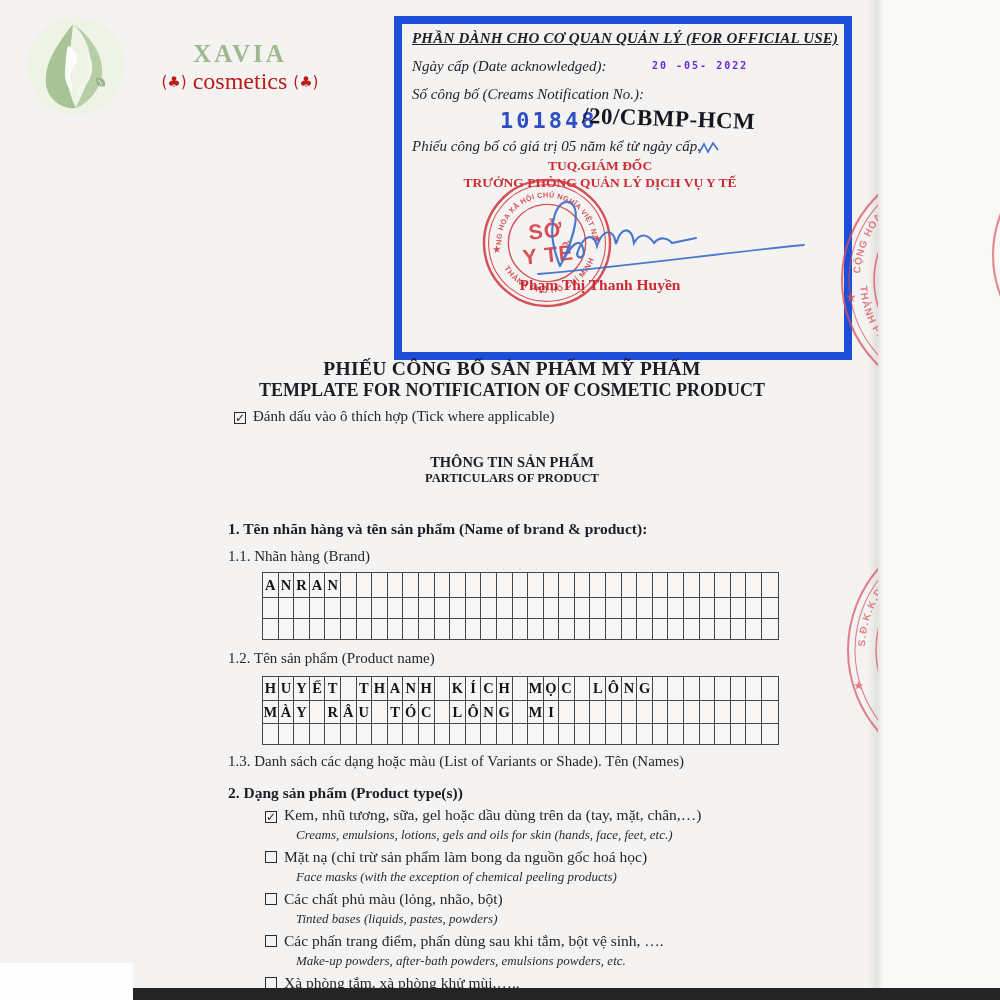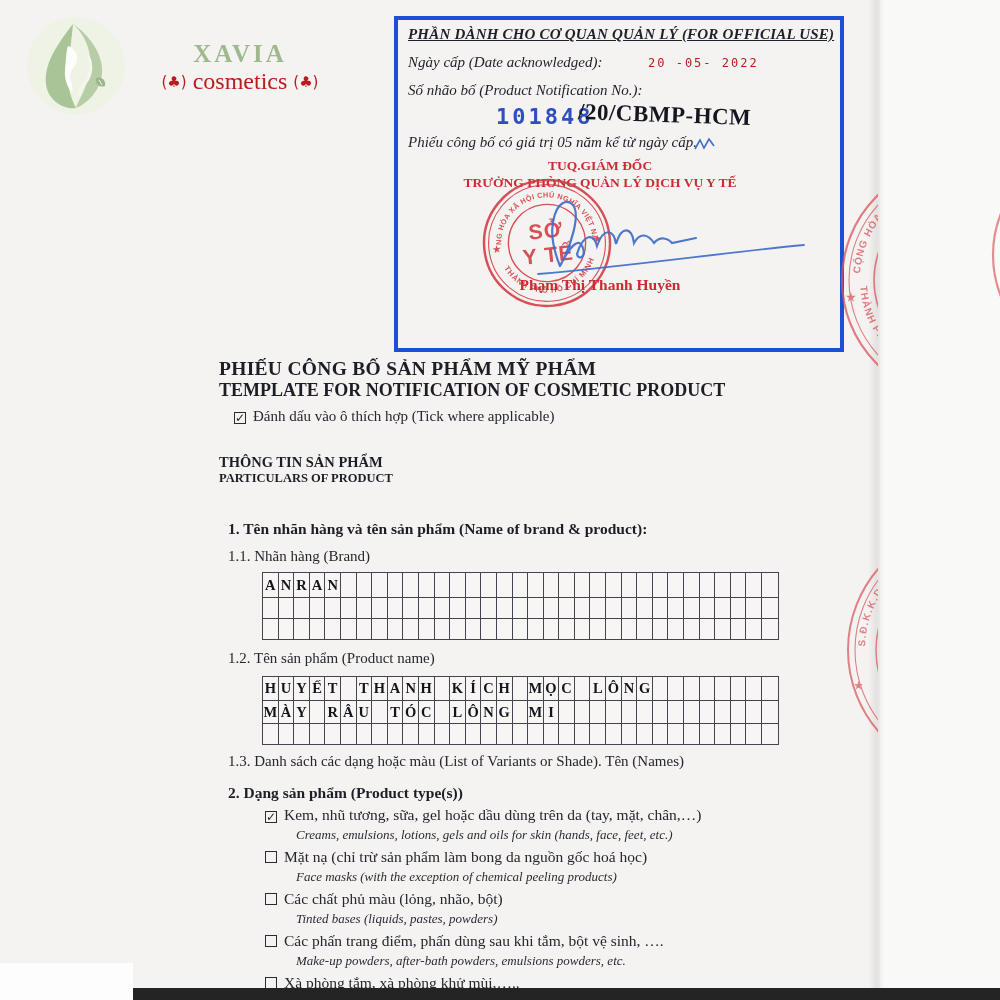--- a/index.html
+++ b/index.html
@@ -11,35 +11,35 @@
     background:linear-gradient(90deg, rgba(0,0,0,0) 0%, rgba(0,0,0,0.07) 55%, rgba(0,0,0,0) 100%);}
   .white-corner{left:0;top:963px;width:133px;height:37px;background:#fdfdfd;}
   .bottom-bar{left:133px;top:988px;width:867px;height:12px;background:#242424;}
 
   
   .logo-brand{font-weight:bold;font-size:25px;letter-spacing:3px;color:#9fb98e;}
   .logo-sub{font-size:24px;color:#b91c1c;}
   .leaf-glyph{font-family:"DejaVu Sans", sans-serif;font-size:15px;vertical-align:2px;}
 
   
-  .obox{left:394px;top:16px;width:442px;height:328px;border:4px solid #1d4ed8;background:transparent;}
+  .obox{left:394px;top:16px;width:442px;height:328px;border:8px solid #1d4ed8;background:transparent;}
   .obox-line{position:absolute;left:10px;font-style:italic;font-size:15px;color:#1f1f29;white-space:nowrap;}
   .obox-header{font-weight:bold;text-decoration:underline;letter-spacing:0.2px;}
-  .date-stamp{position:absolute;font-family:"DejaVu Sans Mono", monospace;font-weight:normal;
-    font-size:12px;letter-spacing:2px;color:#b91c1c;white-space:nowrap;}
+  .date-stamp{position:absolute;font-family:"DejaVu Sans Mono", monospace;font-weight:bold;
+    font-size:10px;letter-spacing:2px;color:#6d28d9;white-space:nowrap;}
   .notif-no{position:absolute;font-family:"DejaVu Sans Mono", monospace;font-weight:bold;
     font-size:22px;letter-spacing:3px;color:#2f4fc1;}
   .notif-suffix{position:absolute;font-weight:bold;font-size:23px;color:#16161e;
     transform:rotate(2deg);letter-spacing:0.5px;white-space:nowrap;}
   .red-title{position:absolute;left:430px;width:340px;text-align:center;font-weight:bold;
     color:#cc2b33;white-space:nowrap;}
   .sig-name{font-size:15.5px;}
 
   
-  .center-wrap{left:219px;width:560px;white-space:nowrap;}
+  .center-wrap{left:232px;width:560px;text-align:center;white-space:nowrap;}
   .doc-title-vi{font-weight:bold;font-size:19.5px;color:#1d1d26;letter-spacing:0.3px;}
   .doc-title-en{font-weight:bold;font-size:18px;color:#1d1d26;}
   .sec-title-vi{font-weight:bold;font-size:14.5px;color:#1d1d26;}
   .sec-title-en{font-weight:bold;font-size:12.5px;color:#1d1d26;}
   .body-line{font-size:15px;white-space:nowrap;}
   .bold{font-weight:bold;color:#1d1d26;font-size:15.5px;}
 
   
   .cb{display:inline-block;width:12px;height:12px;border:1.6px solid #2a2a33;margin-right:7px;
     vertical-align:-1px;text-align:center;line-height:11px;font-size:12px;font-weight:bold;
@@ -86,21 +86,21 @@
       <span class="leaf-glyph">(♣)</span>
       <span>cosmetics</span>
       <span class="leaf-glyph">(♣)</span>
     </div>
   </div>
 
   <div class="abs obox">
     <div class="obox-line obox-header" style="top:6px;">PHẦN DÀNH CHO CƠ QUAN QUẢN LÝ (FOR OFFICIAL USE)</div>
     <div class="obox-line" style="top:34px;">Ngày cấp (Date acknowledged):</div>
     <div class="date-stamp" style="left:250px;top:36px;">20 -05- 2022</div>
-    <div class="obox-line" style="top:62px;">Số nhão bố (Product Notification No.):</div>
+    <div class="obox-line" style="top:62px;">Số công bố (Creams Notification No.):</div>
     <div class="notif-no" style="left:98px;top:84px;">101848</div>
     <div class="notif-suffix" style="left:180px;top:82px;">/20/CBMP-HCM</div>
     <div class="obox-line" style="top:114px;">Phiếu công bố có giá trị 05 năm kể từ ngày cấp.</div>
     <svg class="abs" style="left:296px;top:116px;" width="22" height="16" viewBox="0 0 22 16">
       <path d="M1,13 L6,4 L10,12 L15,3 L20,10" stroke="#3f6ecb" stroke-width="1.6" fill="none"></path>
     </svg>
   </div>
 
   <div class="red-title" style="top:158px;font-size:13.5px;">TUQ.GIÁM ĐỐC</div>
   <div class="red-title" style="top:175px;font-size:13.5px;">TRƯỞNG PHÒNG QUẢN LÝ DỊCH VỤ Y TẾ</div>

